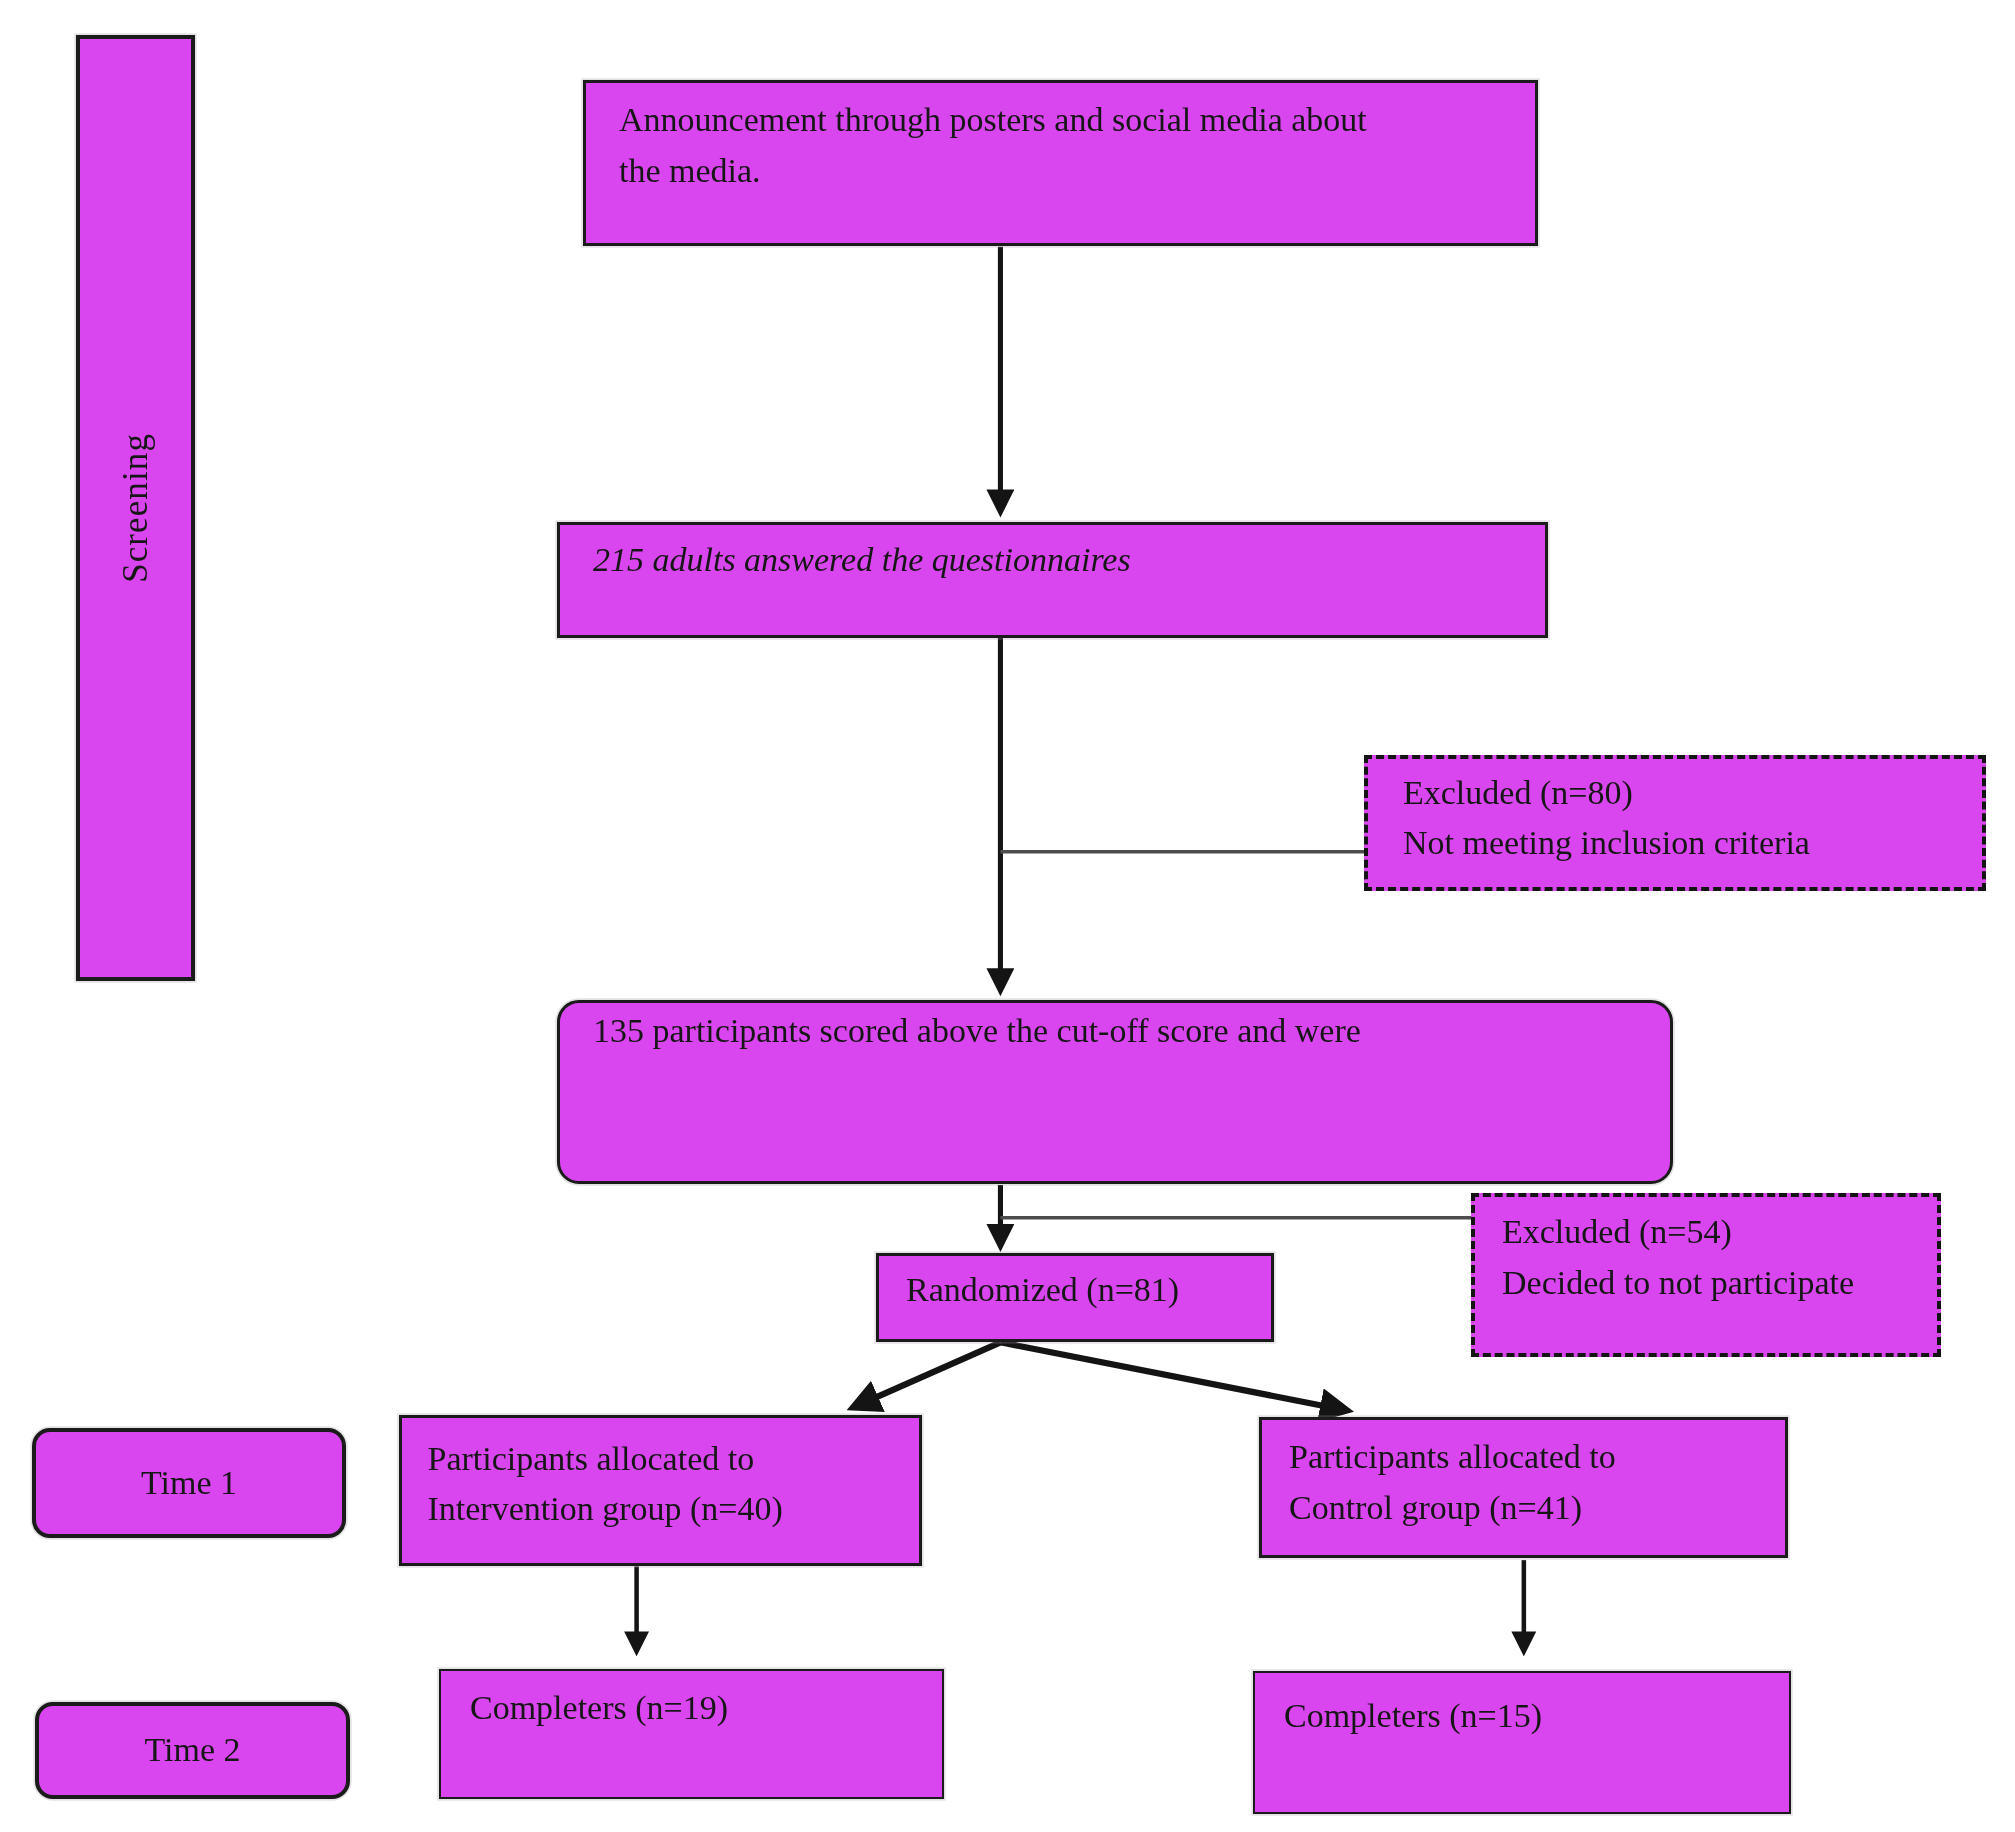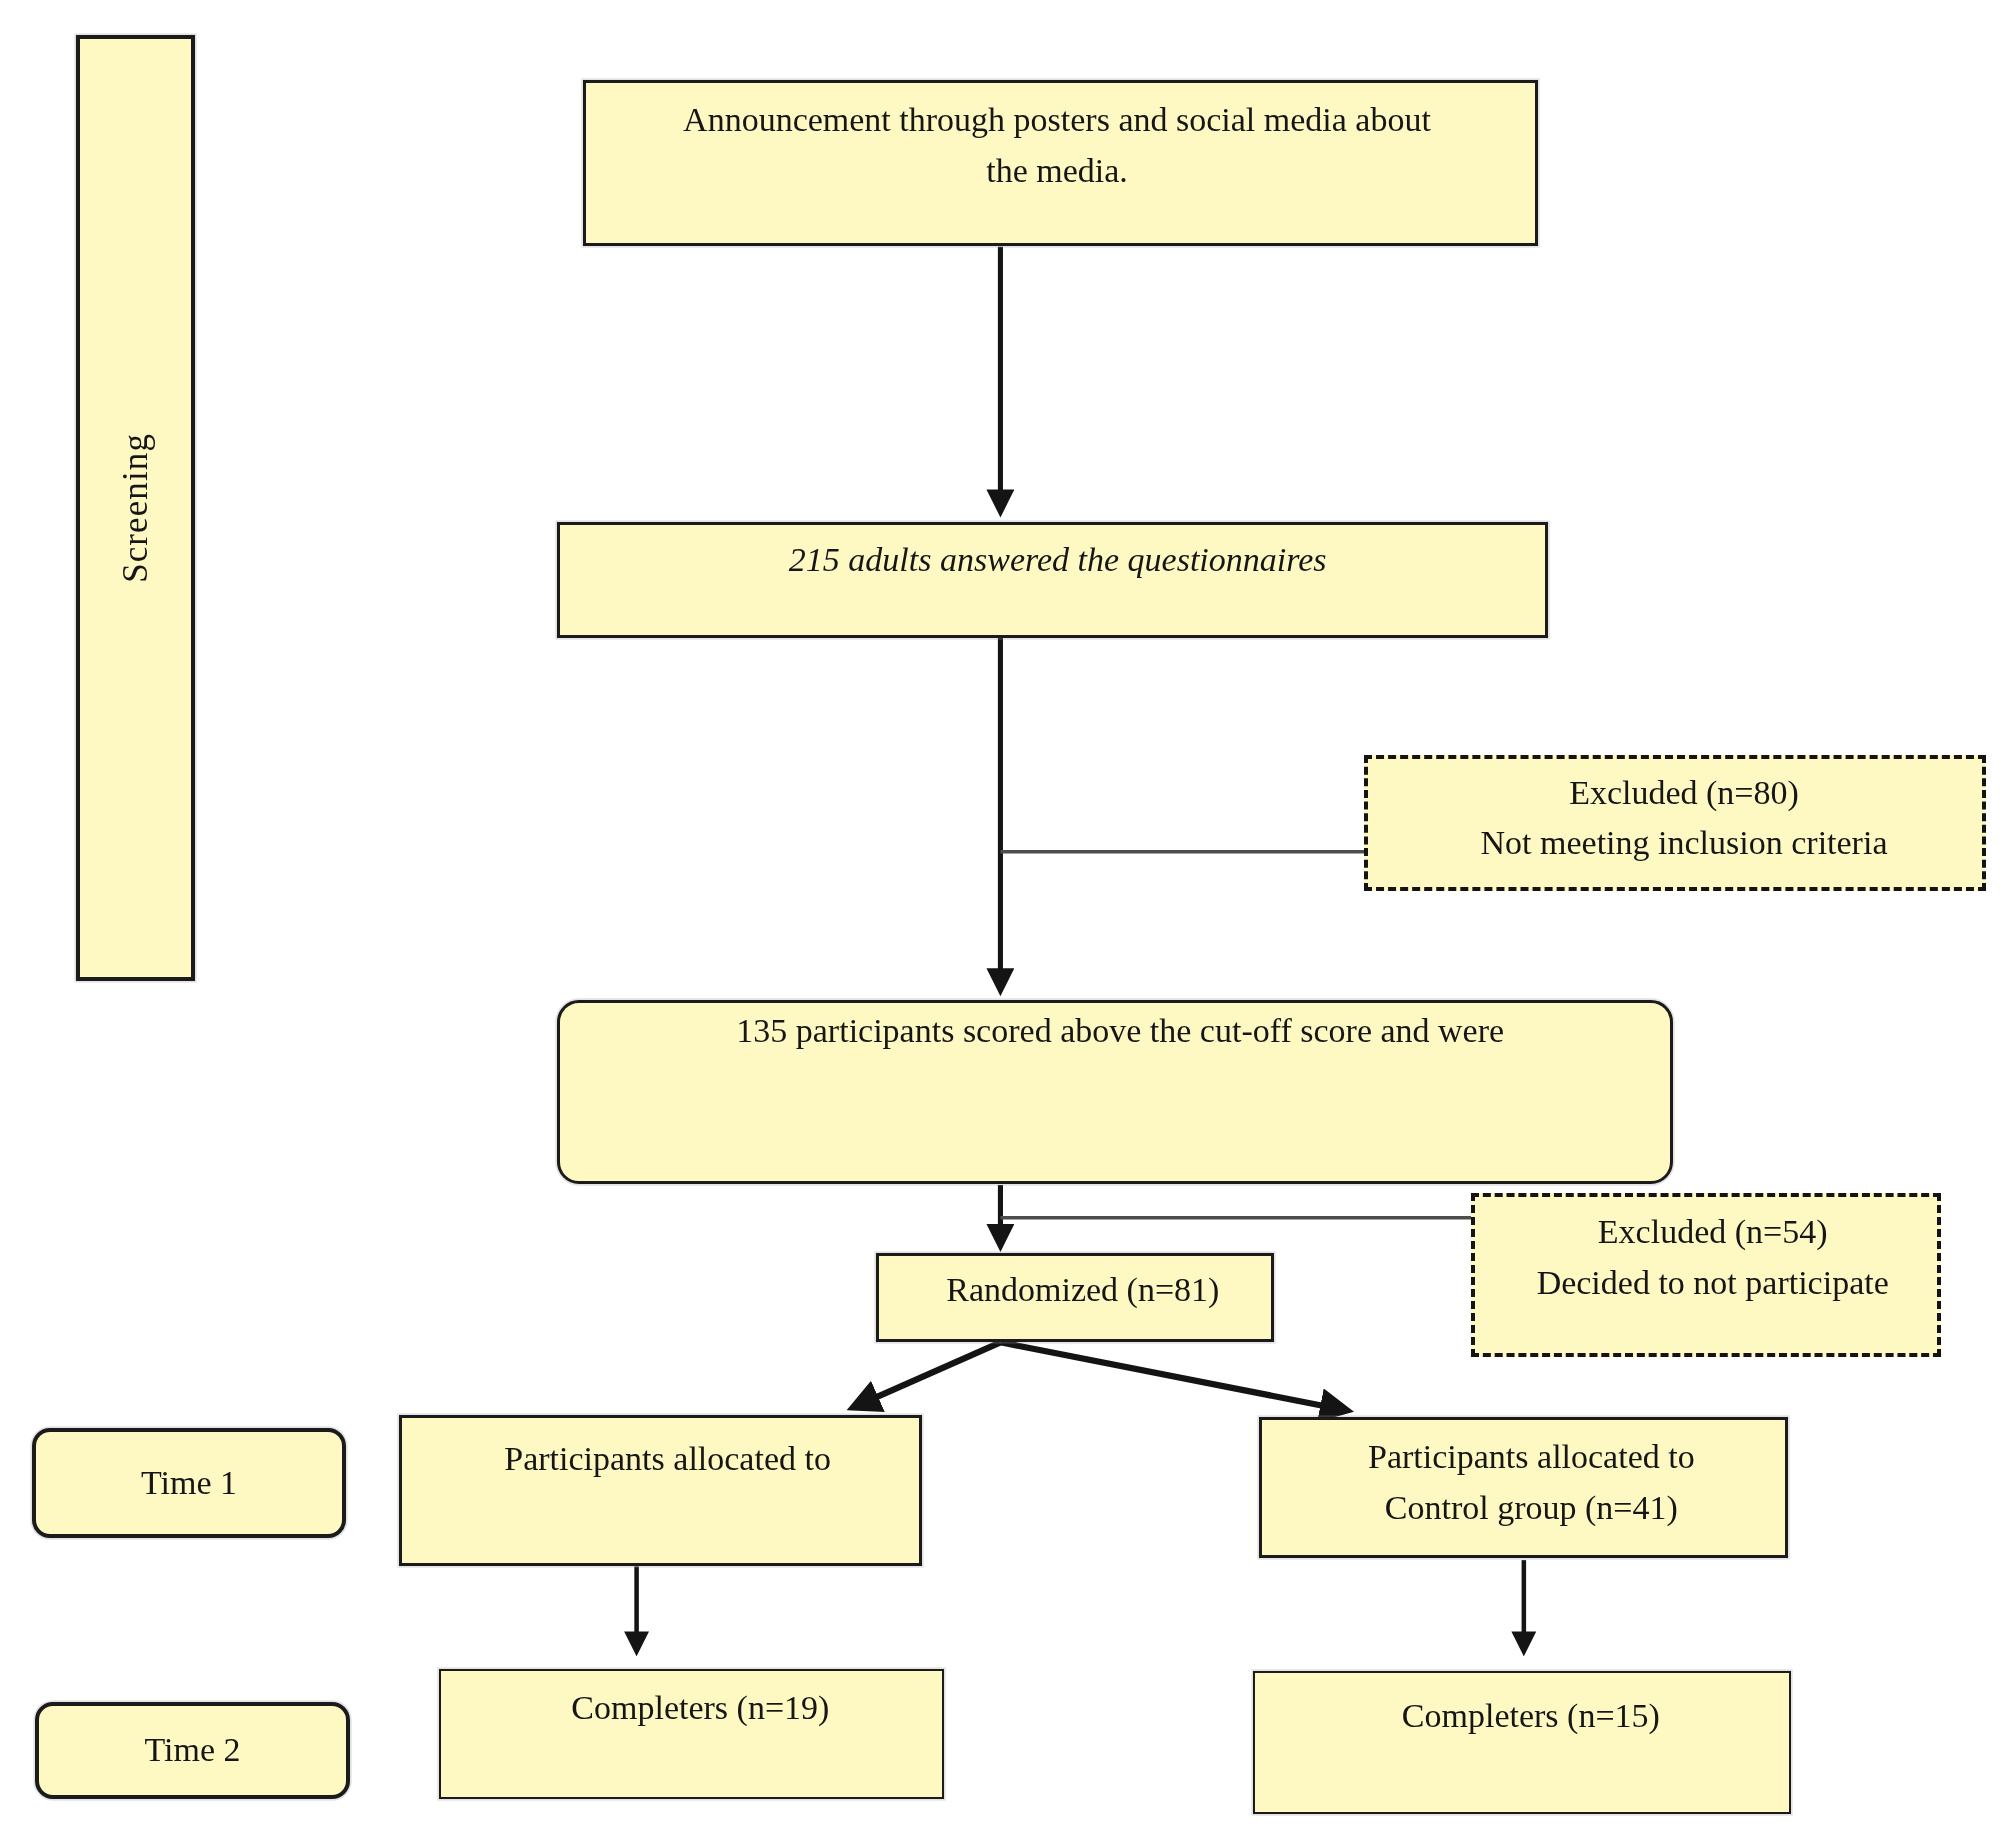--- a/index.html
+++ b/index.html
@@ -20,25 +20,24 @@
     position: absolute;
     left: 0; top: 0;
     width: 2015px;
     height: 1833px;
     pointer-events: none;
   }
   .node {
     position: absolute;
     box-sizing: border-box;
     border: 3.4px solid #1b1b1b;
-    background: #fef9c3;
+    background: #d946ef;
     font-size: 34px;
     line-height: 1.48;
     box-shadow: 0 0 0 1.7px rgba(150,150,150,0.28);
-    text-align: center;
   }
   .node.dashed {
     border: 4px dashed #141414;
     box-shadow: none;
   }
   .phase-col {
     border-width: 4.5px;
     display: flex;
     align-items: center;
     justify-content: center;
@@ -116,20 +115,21 @@
   <div class="node" style="left:876px; top:1253px; width:398px; height:89px; padding:9px 11.3px 0 27px;">
     <span class="txt">Randomized (n=81)</span>
   </div>
 
   <div class="node time-box" style="left:32px; top:1428px; width:314px; height:110px;">
     <span>Time 1</span>
   </div>
 
   <div class="node" style="left:399px; top:1415px; width:523px; height:151px; padding:16px 11.3px 0 25.5px;">
     <span class="txt">Participants allocated to</span>
+    <span class="txt">Intervention group (n=40)</span>
   </div>
 
   <div class="node" style="left:1259px; top:1417px; width:529px; height:141px; padding:12.4px 11.3px 0 27px;">
     <span class="txt">Participants allocated to</span>
     <span class="txt">Control group (n=41)</span>
   </div>
 
   <div class="node" style="left:399px; top:1669px; width:505px; height:130px; border-width:2.8px; padding:12.4px 11.3px 0 29px;margin-left:40px;">
     <span class="txt">Completers (n=19)</span>
   </div>

